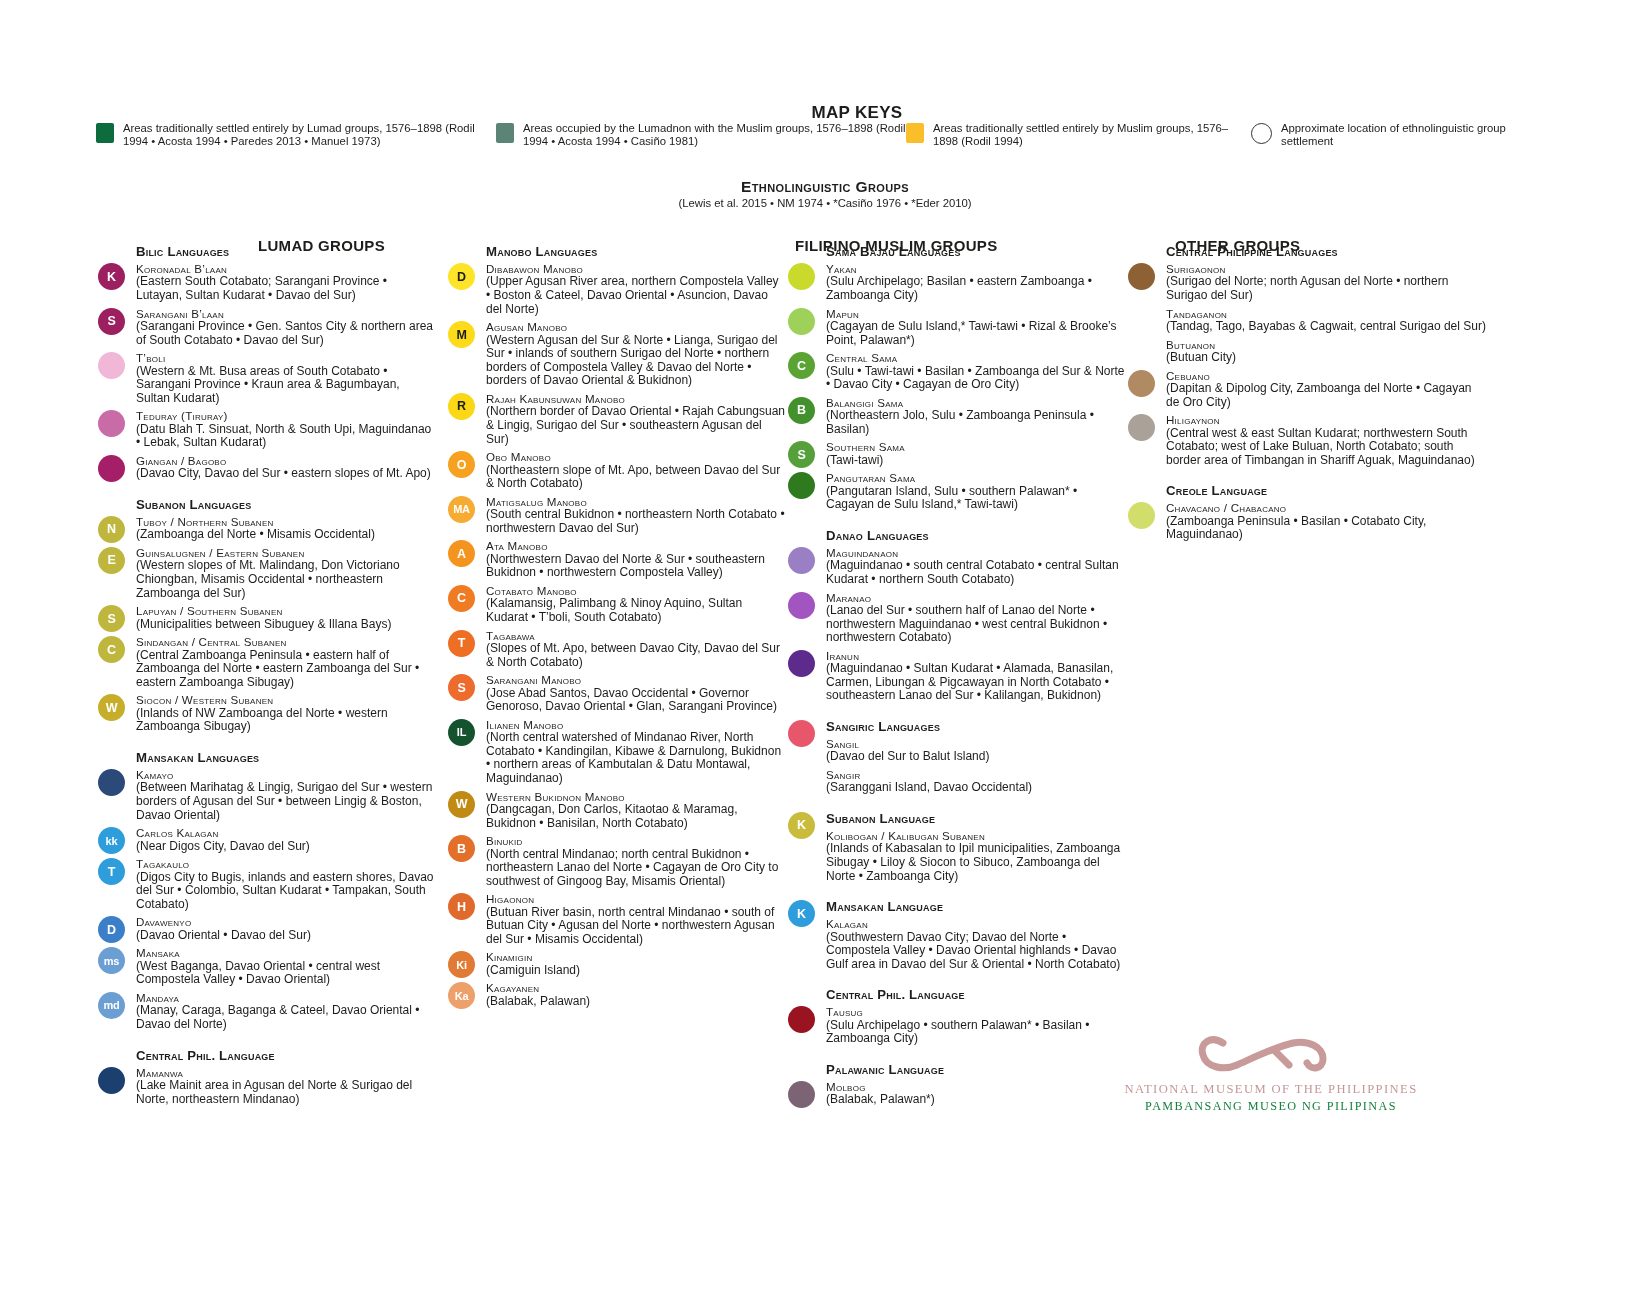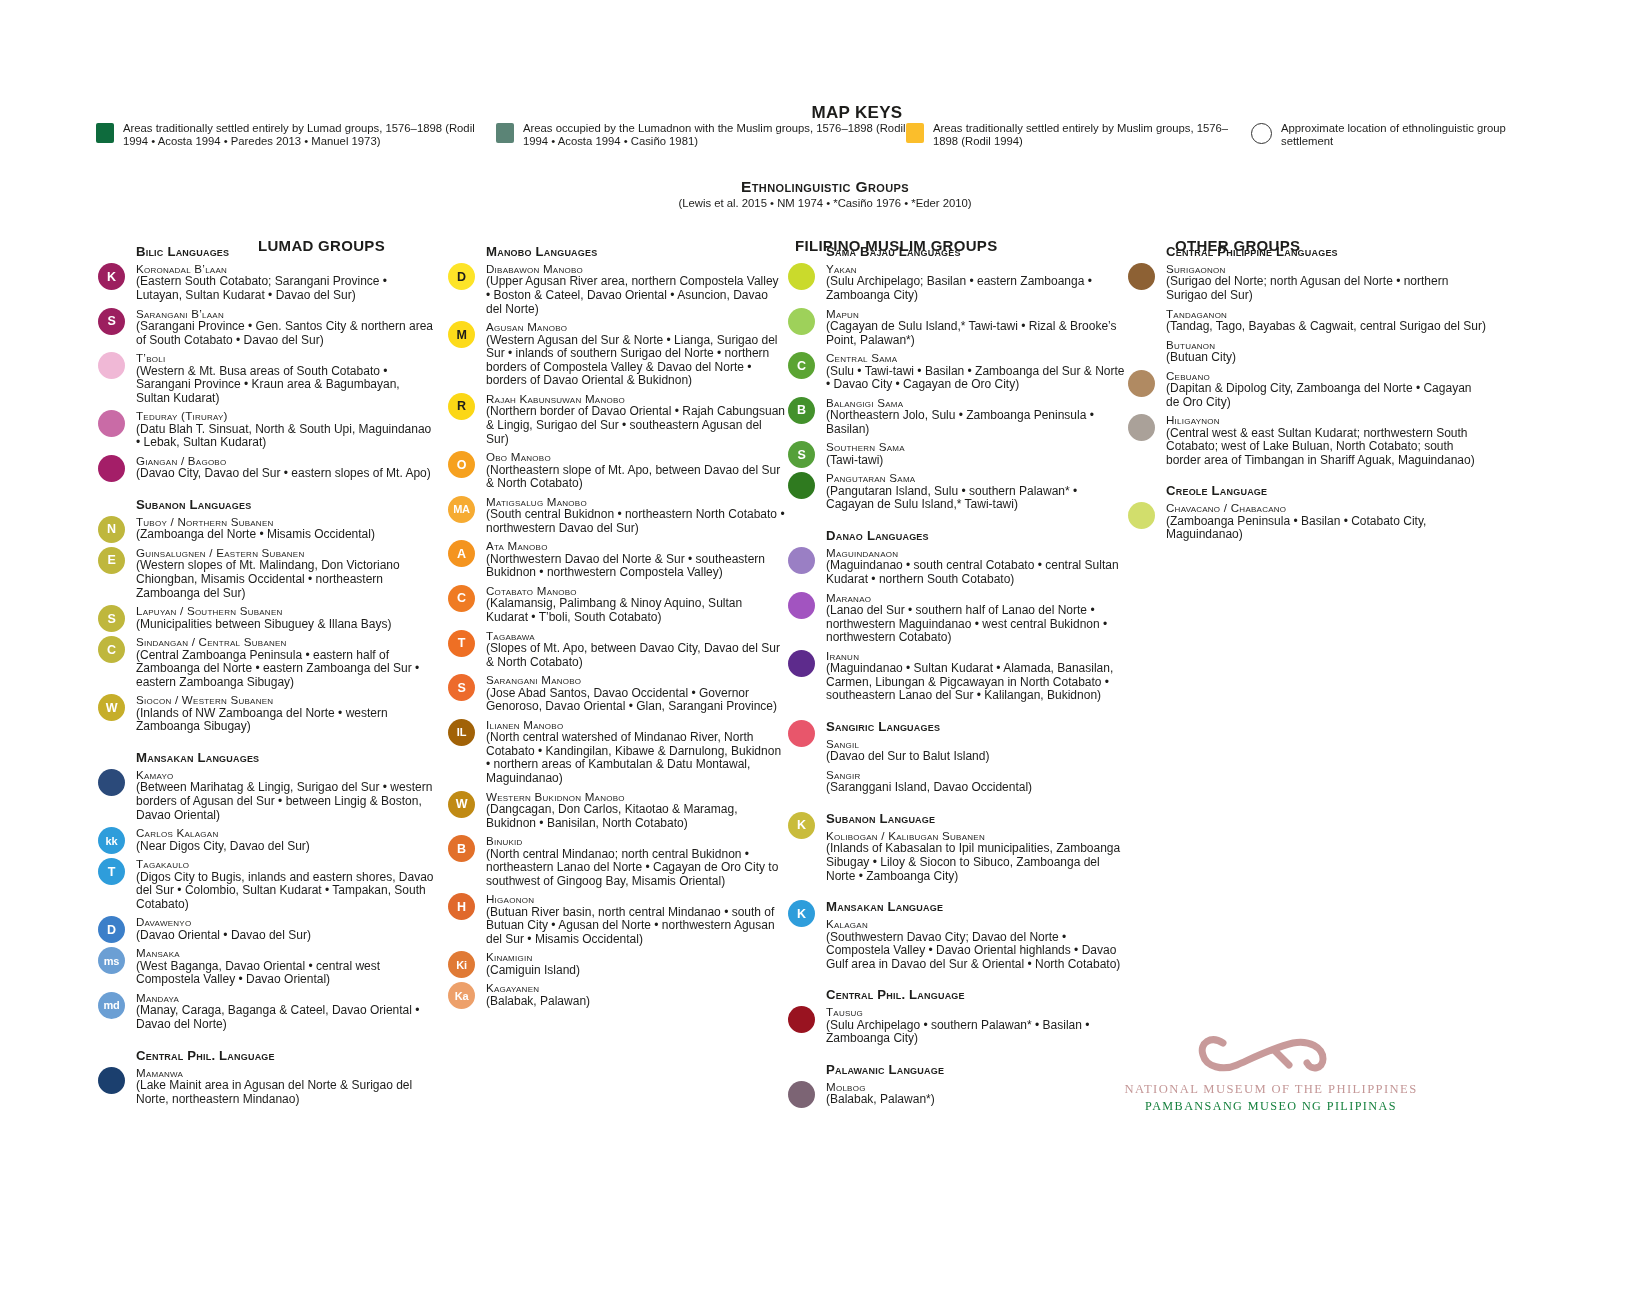--- a/index.html
+++ b/index.html
@@ -279,21 +279,21 @@
         <span class="badge" style="background: rgb(238, 111, 36);">T</span>
         <div class="entry-name">Tagabawa</div>
         <div class="entry-desc">(Slopes of Mt. Apo, between Davao City, Davao del Sur &amp; North Cotabato)</div>
       </div>
       <div class="entry">
         <span class="badge" style="background: rgb(237, 107, 44);">S</span>
         <div class="entry-name">Sarangani Manobo</div>
         <div class="entry-desc">(Jose Abad Santos, Davao Occidental • Governor Genoroso, Davao Oriental • Glan, Sarangani Province)</div>
       </div>
       <div class="entry">
-        <span class="badge sm" style="background: #a16207;">IL</span>
+        <span class="badge sm" style="background: #14532d;">IL</span>
         <div class="entry-name">Ilianen Manobo</div>
         <div class="entry-desc">(North central watershed of Mindanao River, North Cotabato • Kandingilan, Kibawe &amp; Darnulong, Bukidnon • northern areas of Kambutalan &amp; Datu Montawal, Maguindanao)</div>
       </div>
       <div class="entry">
         <span class="badge" style="background: rgb(192, 138, 20);">W</span>
         <div class="entry-name">Western Bukidnon Manobo</div>
         <div class="entry-desc">(Dangcagan, Don Carlos, Kitaotao &amp; Maramag, Bukidnon • Banisilan, North Cotabato)</div>
       </div>
       <div class="entry">
         <span class="badge" style="background: rgb(226, 112, 42);">B</span>

